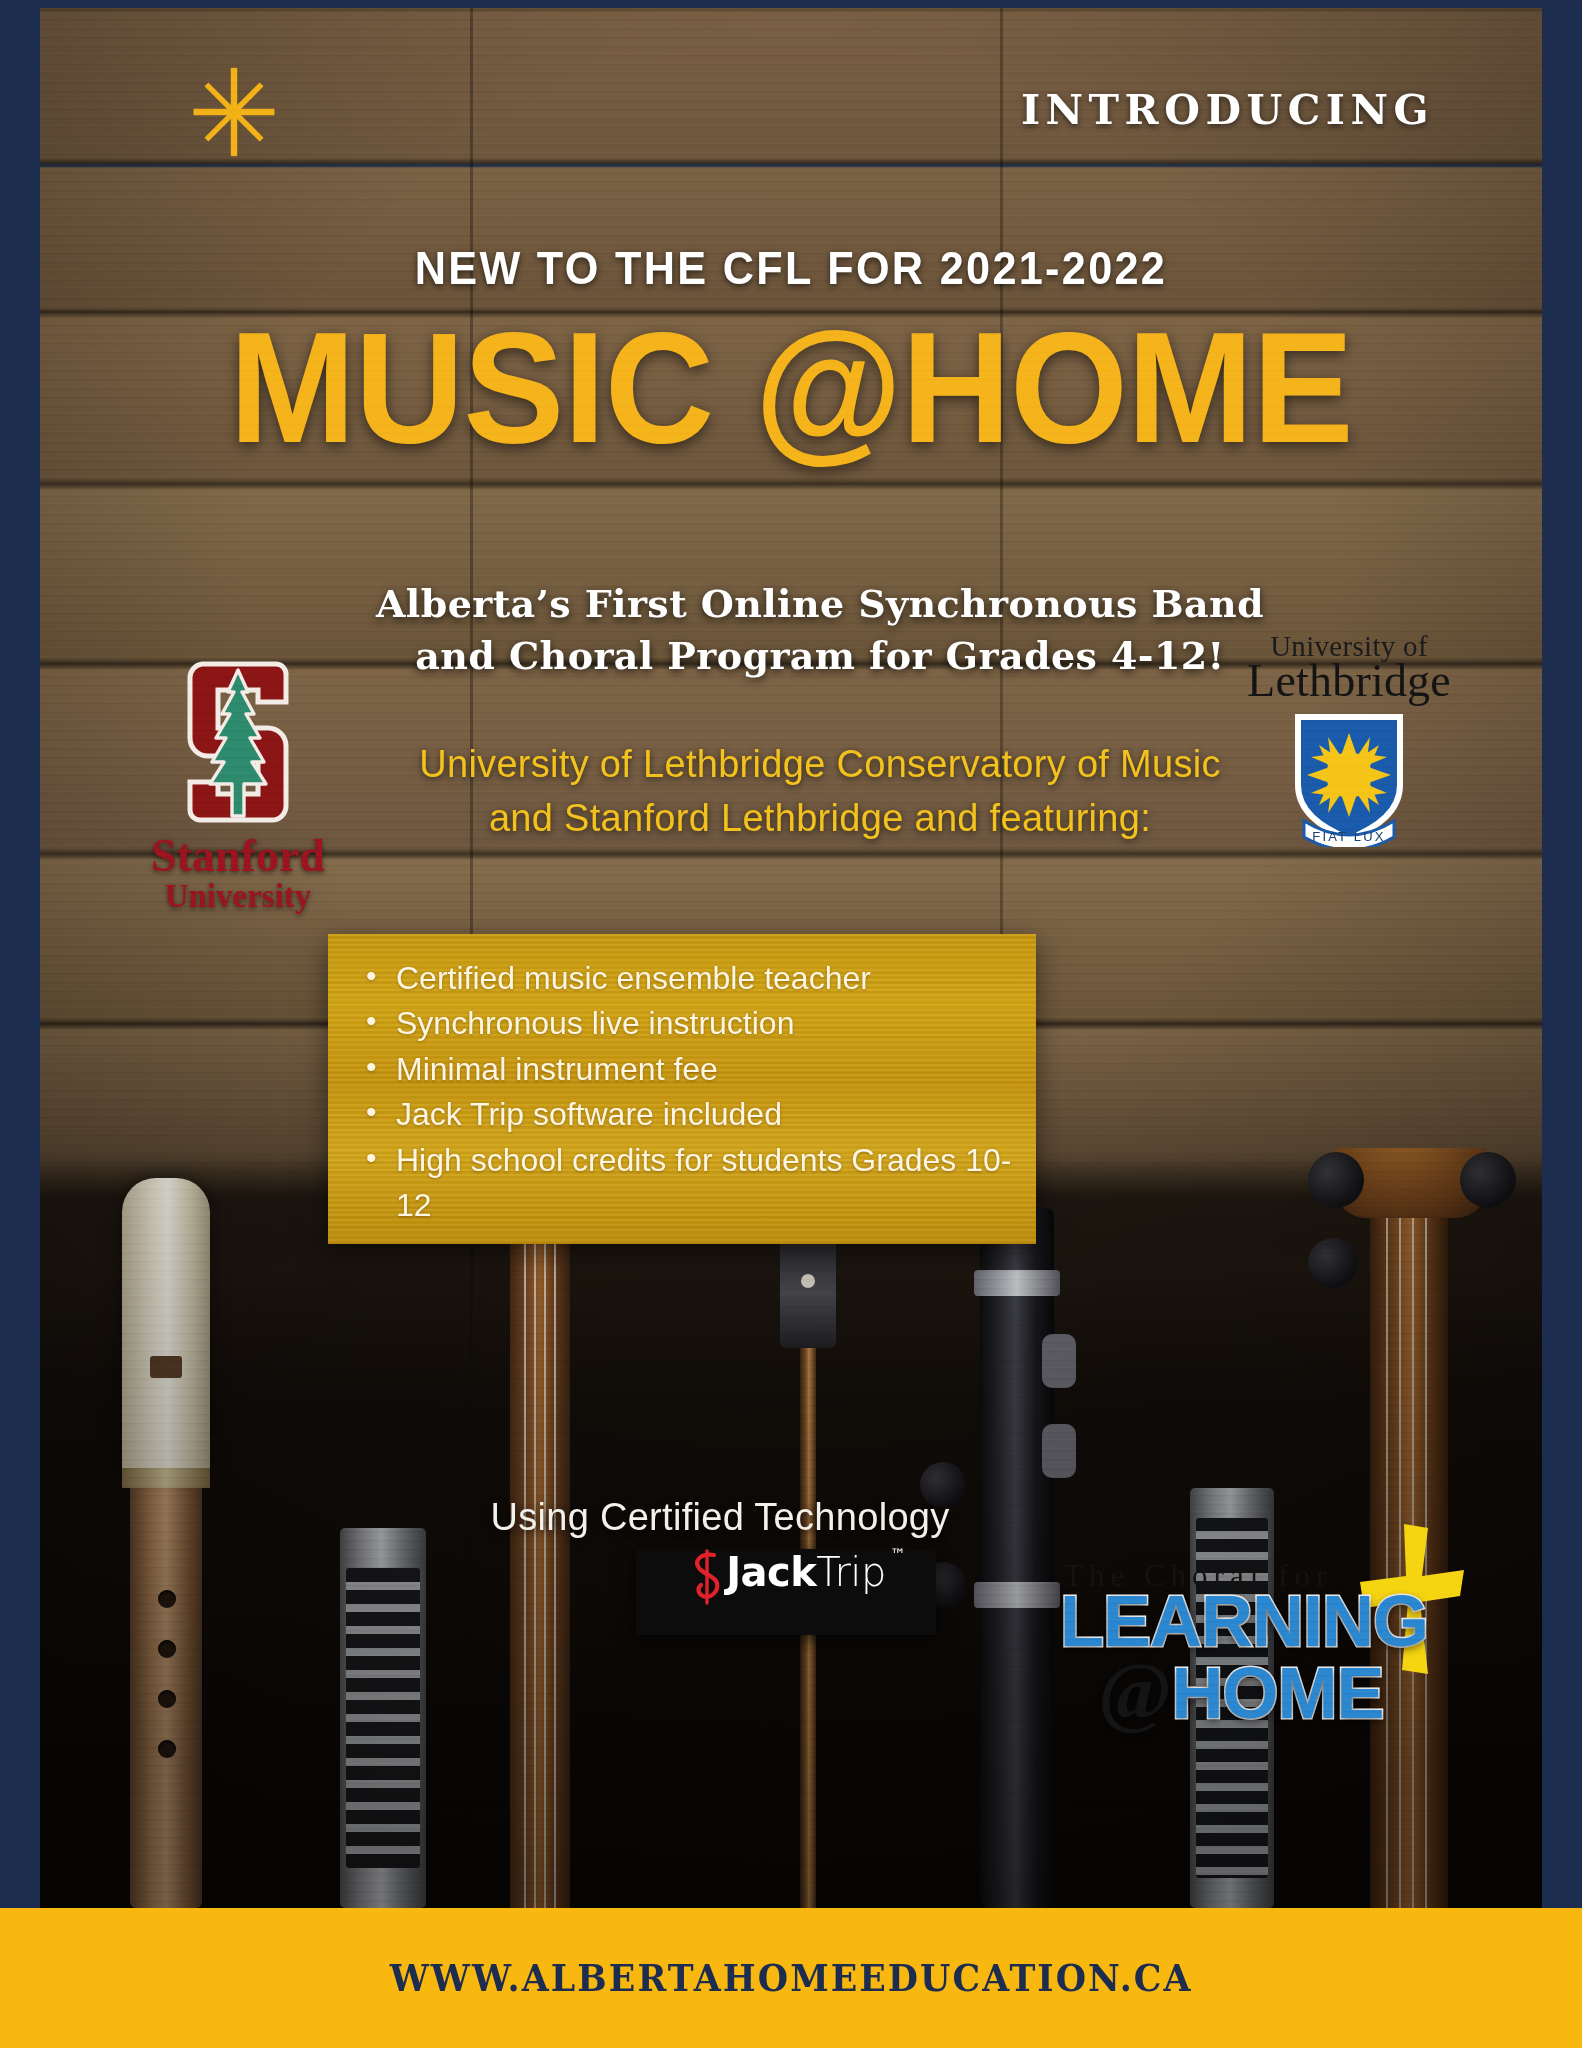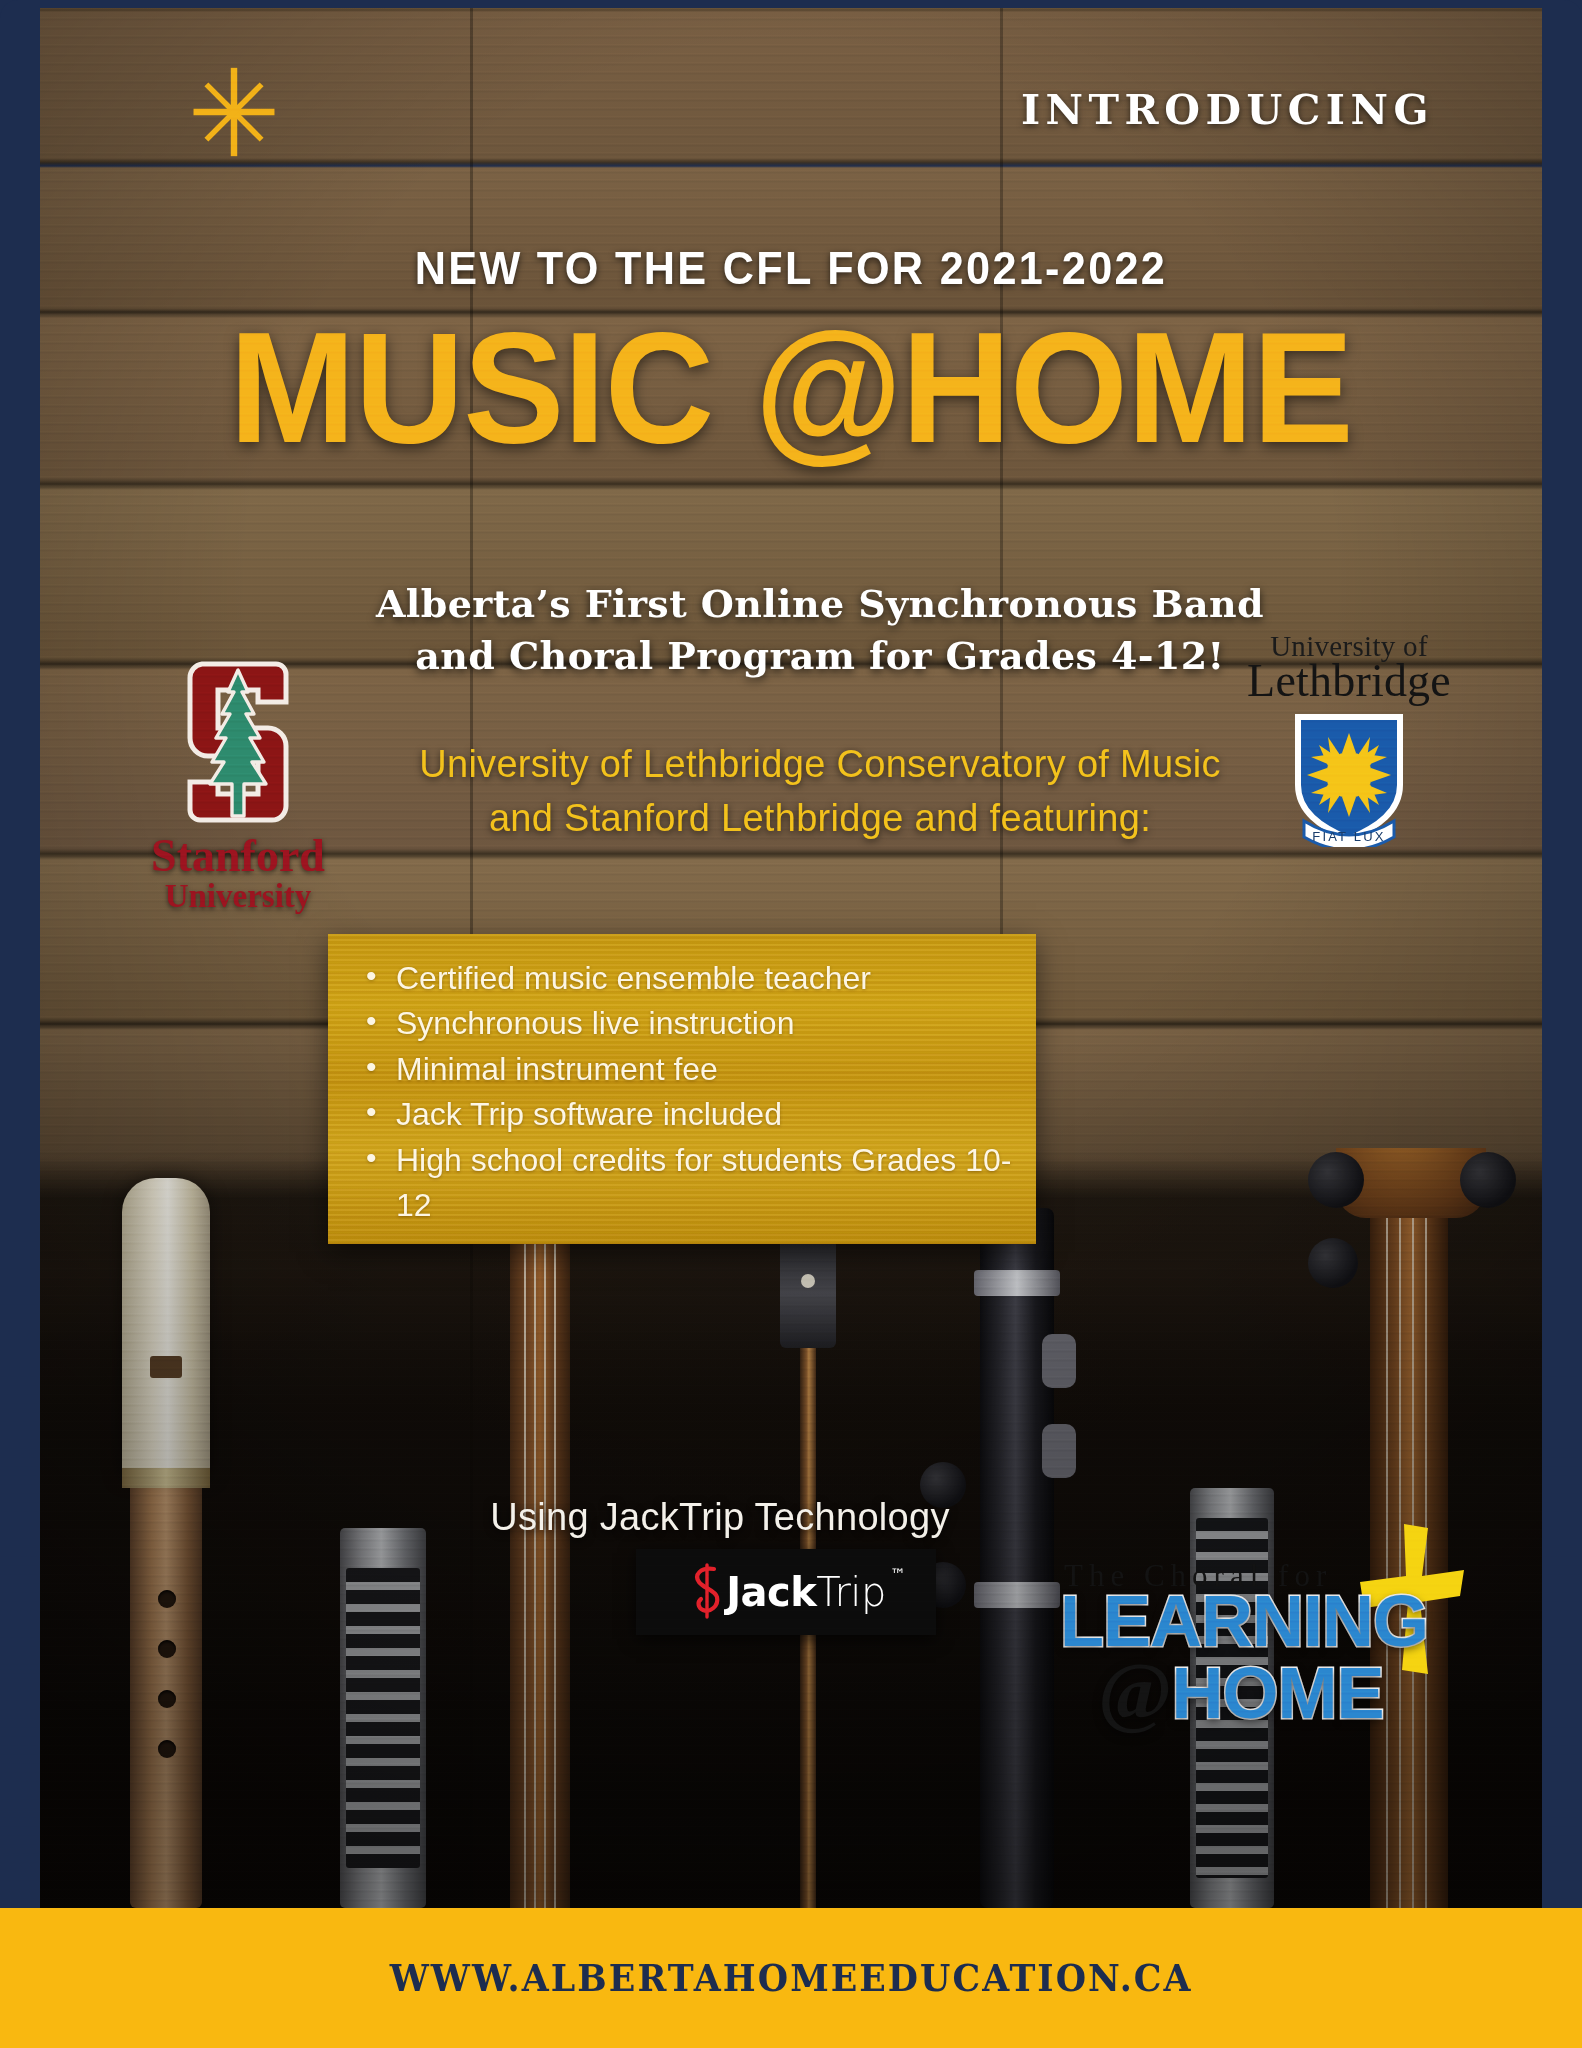--- a/index.html
+++ b/index.html
@@ -250,21 +250,21 @@
     color: #f4f1ea;
     font-family: "Liberation Sans Narrow", "Liberation Sans", sans-serif;
     font-size: 38px;
     letter-spacing: .3px;
     text-shadow: 0 2px 8px rgba(0,0,0,.8);
   }
   .jt-box {
     position: absolute; left: 596px; top: 1541px;
     width: 300px; height: 86px;
     background: #0c0c0c;
-    display: flex; align-items: center; justify-content: center; gap: 0;
+    display: flex; align-items: flex-start; justify-content: center; gap: 0;
     box-shadow: 0 4px 16px rgba(0,0,0,.7);
   }
   .jt-mark { width: 40px; height: 58px; }
   .jt-word {
     color: #ffffff;
     font-family: "DejaVu Sans", sans-serif;
     font-size: 40px;
     letter-spacing: -.5px;
     position: relative;
   }
@@ -454,21 +454,21 @@
     <div class="bulletbox">
       <ul>
         <li>Certified music ensemble teacher</li>
         <li>Synchronous live instruction</li>
         <li>Minimal instrument fee</li>
         <li>Jack Trip software included</li>
         <li>High school credits for students Grades 10-12</li>
       </ul>
     </div>
 
-    <div class="usingjt">Using JackTrip Technology</div>
+    <div class="usingjt">Using Certified Technology</div>
     <div class="jt-box">
       <svg class="jt-mark" viewBox="0 0 40 58" aria-hidden="true">
         <path d="M28 6 C14 4 8 12 13 19 C17 25 29 27 31 34 C33 43 24 50 17 47 C12 45 11 39 15 36" fill="none" stroke="#e2212b" stroke-width="4.2" stroke-linecap="round"></path>
         <path d="M21 2 L21 54" fill="none" stroke="#e2212b" stroke-width="3.4" stroke-linecap="round"></path>
       </svg>
       <span class="jt-word">
         <b>Jack</b><i>Trip</i><span class="jt-tm">™</span>
       </span>
     </div>
 

